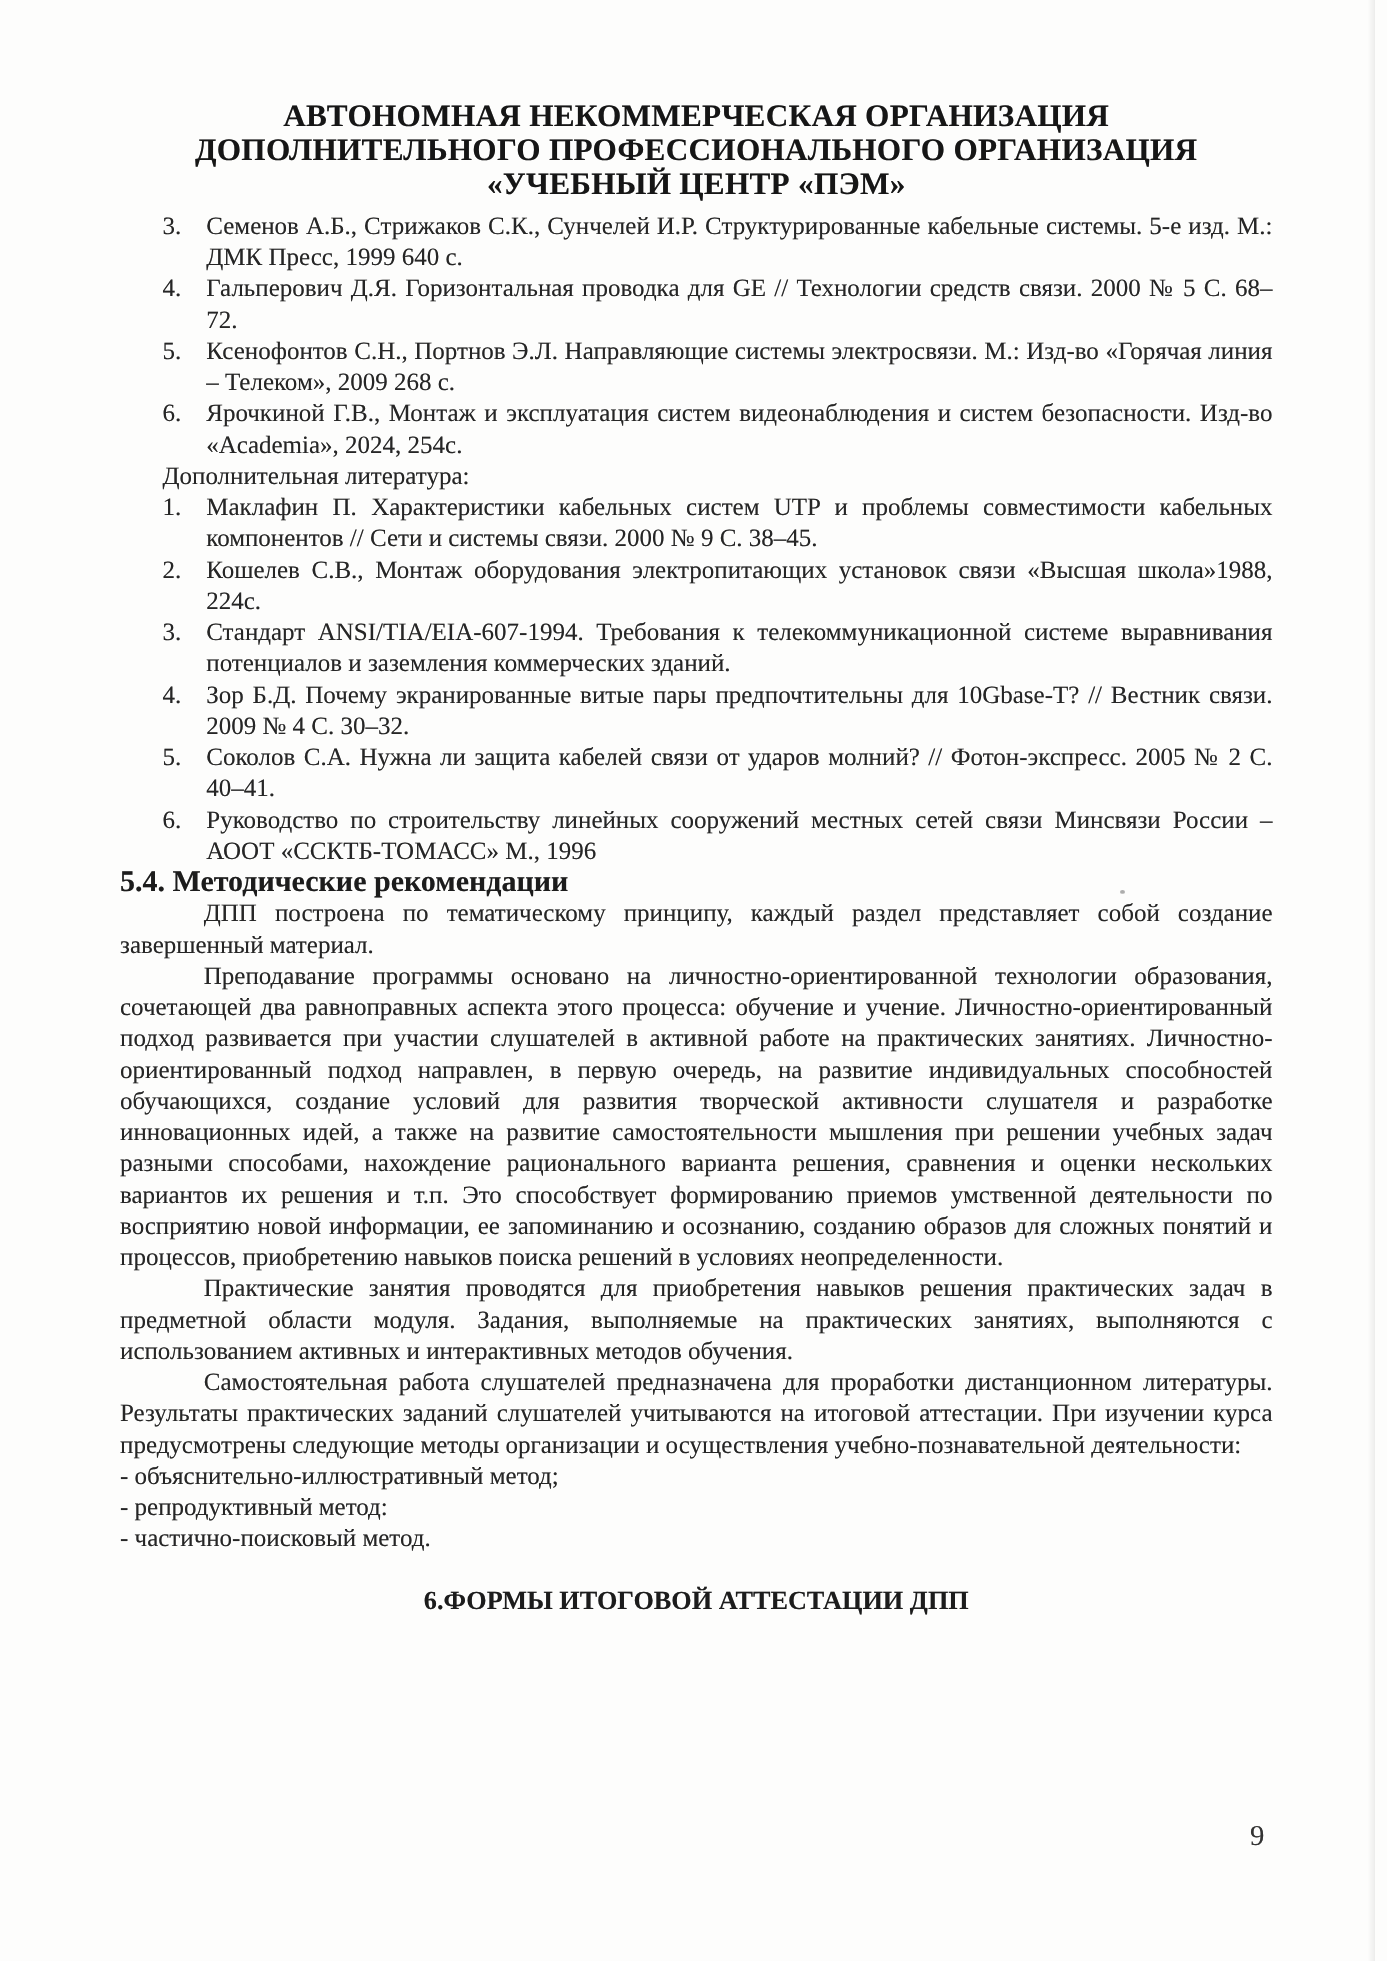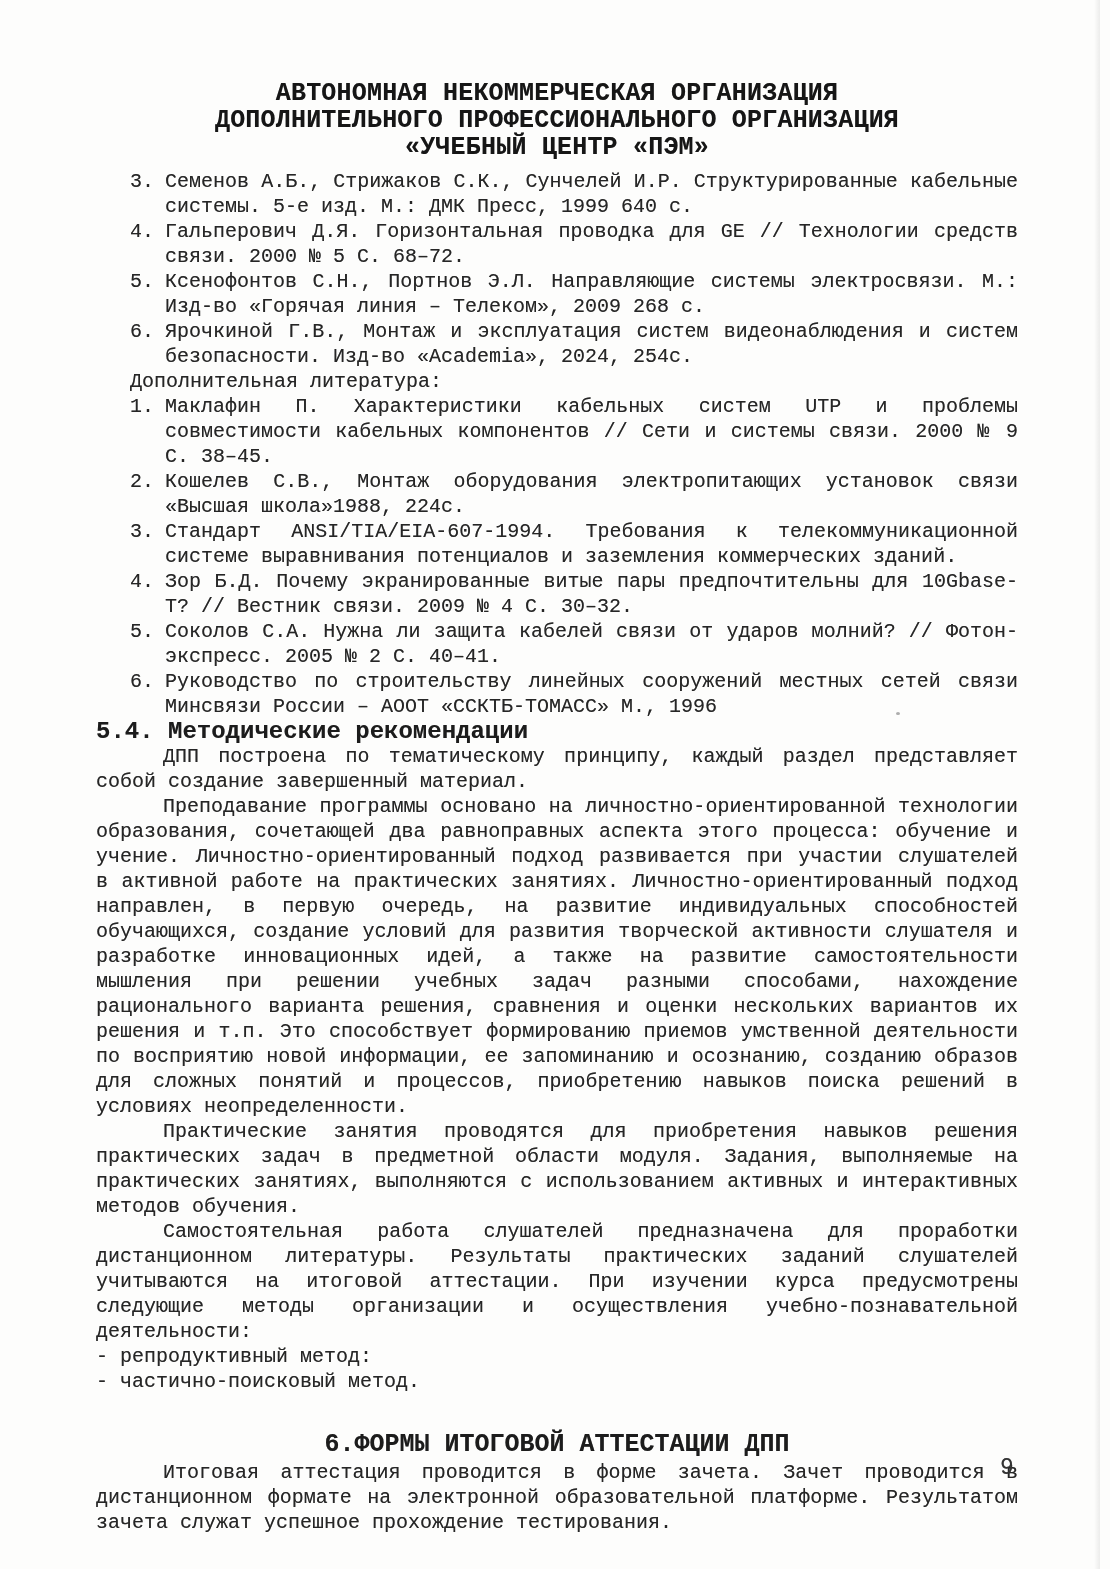--- a/index.html
+++ b/index.html
@@ -8,21 +8,21 @@
     background: #ffffff;
   }
   .page {
     position: relative;
     width: 1110px;
     height: 1569px;
     background: #fdfdfc;
     overflow: hidden;
     box-sizing: border-box;
     padding: 80px 92px 0 96px;
-    font-family: Liberation Mono, monospace;
+    font-family: Liberation Serif, serif;
     font-size: 20px;
     line-height: 25px;
     color: #262626;
     text-shadow: 0 0 0.3px rgba(40,40,40,0.45);
   }
   .org-header {
     text-align: center;
     font-weight: bold;
     font-size: 25px;
     line-height: 27px;
@@ -42,23 +42,23 @@
   }
   .para {
     margin: 0;
     text-align: justify;
     text-indent: 67px;
   }
   .method-line { text-align: left; }
   .section6-heading {
     text-align: center;
     font-weight: bold;
-    font-size: 25px;
+    font-size: 21px;
     color: #1c1c1c;
-    margin-top: 38px;
+    margin-top: 24px;
     margin-bottom: 3px;
   }
   .page-number {
     position: absolute;
     left: 1000px;
     top: 1456px;
     font-size: 23px;
     color: #333;
   }
   .edge-shadow {
@@ -139,25 +139,25 @@
     </div>
   </div>
 
   <div class="bold-heading">5.4. Методические рекомендации</div>
 
   <p class="para">ДПП построена по тематическому принципу, каждый раздел представляет собой создание завершенный материал.</p>
   <p class="para">Преподавание программы основано на личностно-ориентированной технологии образования, сочетающей два равноправных аспекта этого процесса: обучение и учение. Личностно-ориентированный подход развивается при участии слушателей в активной работе на практических занятиях. Личностно-ориентированный подход направлен, в первую очередь, на развитие индивидуальных способностей обучающихся, создание условий для развития творческой активности слушателя и разработке инновационных идей, а также на развитие самостоятельности мышления при решении учебных задач разными способами, нахождение рационального варианта решения, сравнения и оценки нескольких вариантов их решения и т.п. Это способствует формированию приемов умственной деятельности по восприятию новой информации, ее запоминанию и осознанию, созданию образов для сложных понятий и процессов, приобретению навыков поиска решений в условиях неопределенности.</p>
   <p class="para">Практические занятия проводятся для приобретения навыков решения практических задач в предметной области модуля. Задания, выполняемые на практических занятиях, выполняются с использованием активных и интерактивных методов обучения.</p>
   <p class="para">Самостоятельная работа слушателей предназначена для проработки дистанционном литературы. Результаты практических заданий слушателей учитываются на итоговой аттестации. При изучении курса предусмотрены следующие методы организации и осуществления учебно-познавательной деятельности:</p>
 
+  <div class="method-line">- объяснительно-иллюстративный метод;</div>
   <div class="method-line">- репродуктивный метод:</div>
   <div class="method-line">- частично-поисковый метод.</div>
 
   <div class="section6-heading">6.ФОРМЫ ИТОГОВОЙ АТТЕСТАЦИИ ДПП</div>
 
-  <p class="para">Итоговая аттестация проводится в форме зачета. Зачет проводится в дистанционном формате на электронной образовательной платформе. Результатом зачета служат успешное прохождение тестирования.</p>
 
   <div class="page-number">9</div>
 
   <div class="edge-shadow"></div>
   <div class="scan-speck"></div>
 
 </div>
 
 </body></html>

